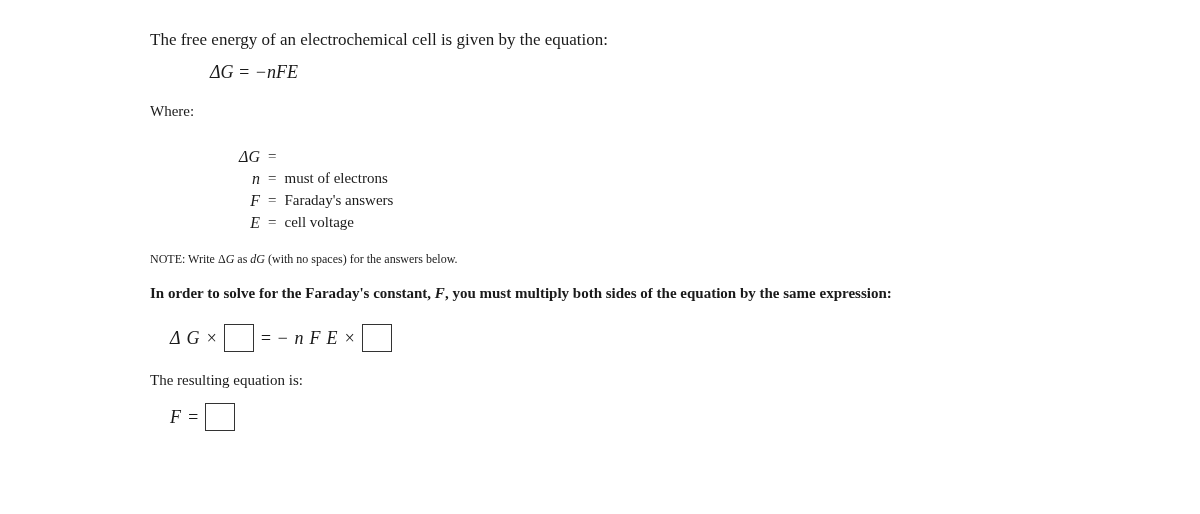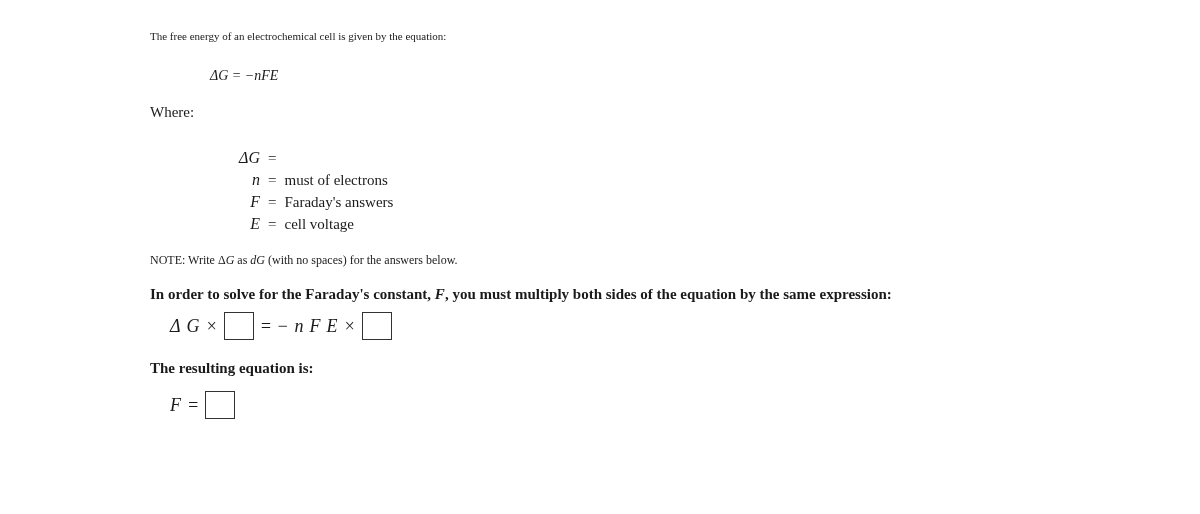--- a/index.html
+++ b/index.html
@@ -17,44 +17,44 @@
       min-height: 514px;
       padding: 30px 40px;
     }
 
     .content-wrapper {
       max-width: 900px;
       margin: 0 auto;
     }
 
     .intro-text {
-      margin-bottom: 26px;
-      font-size: 11px;
+      margin-bottom: 12px;
+      font-size: 17px;
     }
 
     .equation-block {
       margin-left: 60px;
       margin-bottom: 20px;
-      font-size: 14px;
+      font-size: 18px;
       font-style: italic;
     }
 
     .where-section {
       margin-bottom: 28px;
       font-size: 15px;
     }
 
     .definitions-table {
       margin-left: 80px;
       margin-bottom: 20px;
     }
 
     .definition-row {
       display: flex;
-      align-items: center;
+      align-items: flex-start;
       margin-bottom: 4px;
       font-size: 15px;
     }
 
     .def-symbol {
       width: 30px;
       font-style: italic;
       font-size: 16px;
       text-align: right;
       margin-right: 8px;
@@ -69,21 +69,21 @@
     }
 
     .note-section {
       margin-bottom: 18px;
       font-size: 12px;
     }
 
     .bold-instruction {
       font-weight: bold;
       font-size: 15px;
-      margin-bottom: 9px;
+      margin-bottom: 22px;
     }
 
     .interactive-equation {
       display: flex;
       align-items: center;
       margin-left: 20px;
       margin-bottom: 20px;
       font-size: 18px;
       font-style: italic;
       gap: 6px;
@@ -98,21 +98,20 @@
       font-family: Georgia, 'Times New Roman', Times, serif;
       text-align: center;
       vertical-align: middle;
       outline: none;
       padding: 2px;
     }
 
     .resulting-text {
       font-size: 15px;
       margin-bottom: 14px;
-      font-weight: bold;
     }
 
     .final-equation {
       display: flex;
       align-items: center;
       margin-left: 20px;
       font-size: 18px;
       font-style: italic;
       gap: 6px;
     }

